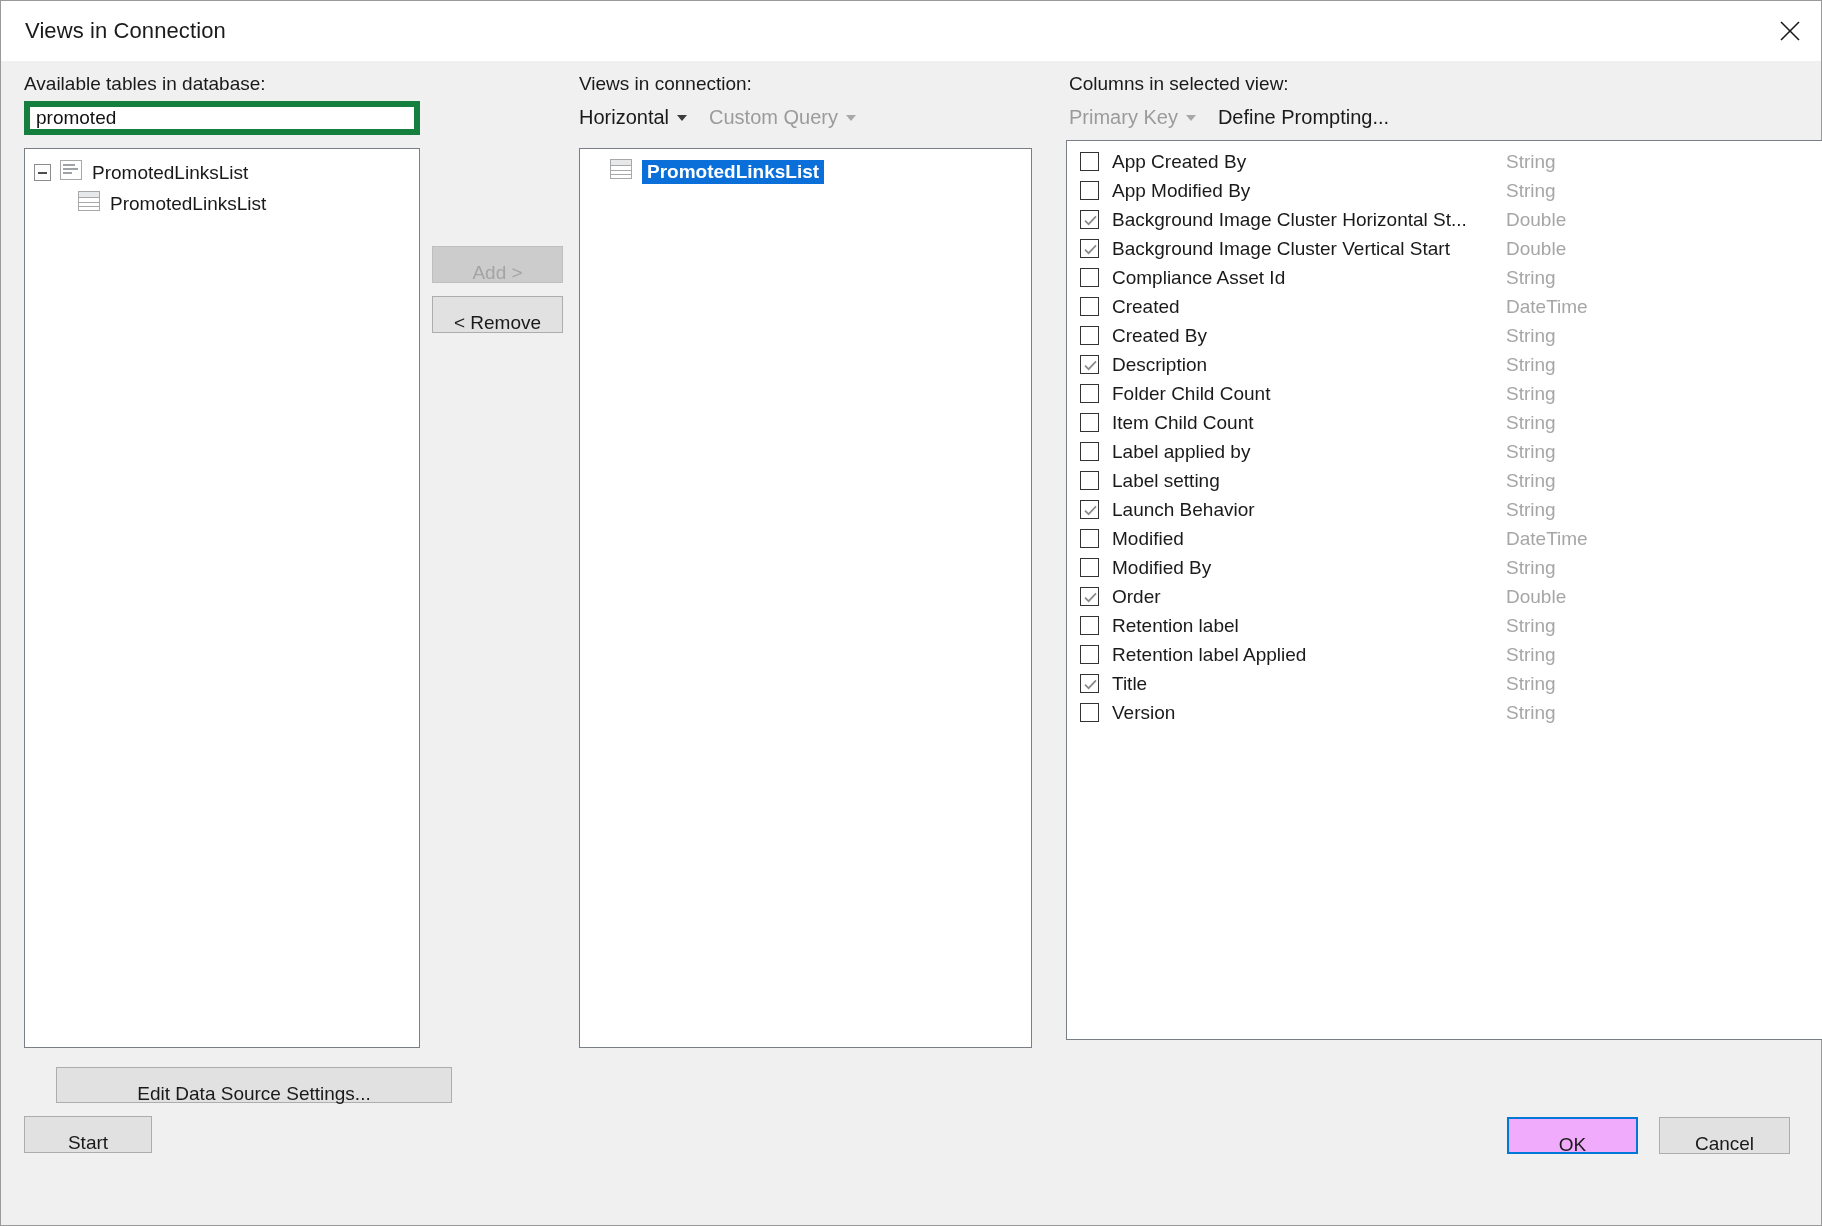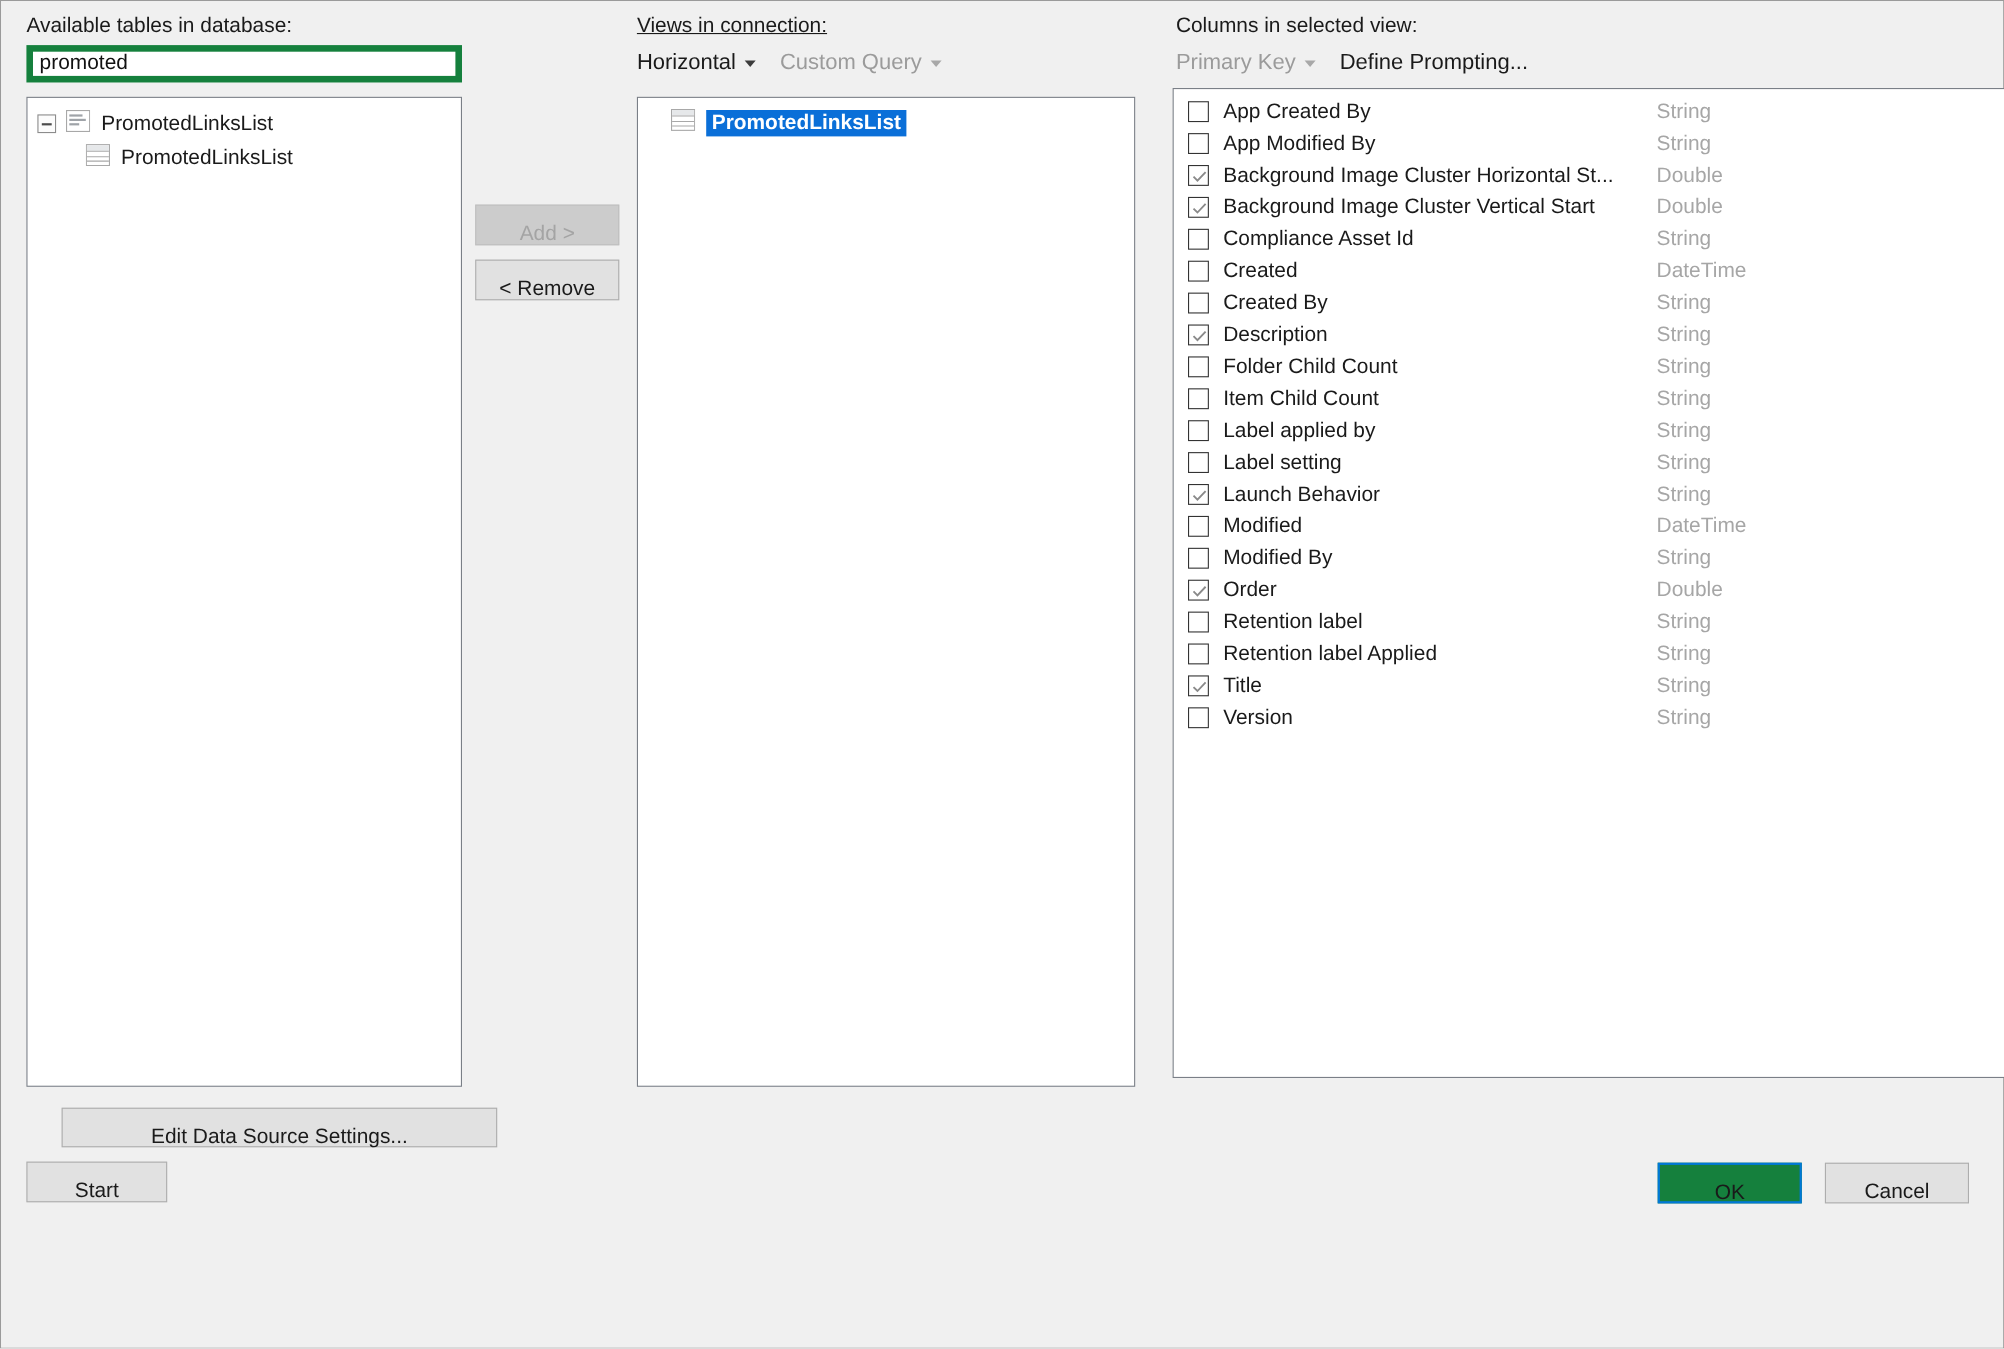--- a/index.html
+++ b/index.html
@@ -107,21 +107,21 @@
     cursor:default;
     padding:15px;
   }
   .btn.disabled{color:#a4a4a4;background:#cccccc;border-color:#bfbfbf;}
   .btn-add{position:absolute;left:431px;top:185px;width:131px;height:37px;}
   .btn-remove{position:absolute;left:431px;top:235px;width:131px;height:37px;text-align:center;}
   .btn-editds{position:absolute;left:23px;top:1006px;width:396px;height:36px;margin-left:32px;}
   .btn-help{position:absolute;left:23px;top:1055px;width:128px;height:37px;}
   .btn-ok{
     position:absolute;left:1506px;top:1056px;width:131px;height:37px;
-    border:2px solid #0078d7;background:#15803d;
+    border:2px solid #0078d7;background:#f0abfc;
   }
   .btn-cancel{position:absolute;left:1658px;top:1056px;width:131px;height:37px;}
   
   .menubar{
     position:absolute;
     display:flex;align-items:center;
     font-size:20px;
   }
   .menu-item{
     display:flex;align-items:center;
@@ -182,20 +182,31 @@
     left:394px;
     white-space:nowrap;
   }
   .col-rowwrap{position:relative;width:100%;}
 </style>
 </head>
 <body>
 
 <div class="dialog">
 
+  <div class="titlebar">
+    <div class="title-text">Views in Connection</div>
+    <div class="close-btn">
+      <span>
+        <svg width="22" height="22" viewBox="0 0 22 22">
+          <line x1="2" y1="2" x2="20" y2="20" stroke="#1a1a1a" stroke-width="1.6"></line>
+          <line x1="20" y1="2" x2="2" y2="20" stroke="#1a1a1a" stroke-width="1.6"></line>
+        </svg>
+      </span>
+    </div>
+  </div>
 
   <div class="body">
 
     <div class="col-label" style="left:23px;top:12px;">Available tables in database:</div>
 
     <input class="search-box" type="text" value="promoted" style="">
 
     <div class="listpanel" style="left:23px;top:87px;width:396px;height:900px;">
       <div class="tree">
 
@@ -228,21 +239,21 @@
       </div>
     </div>
 
     <button class="btn btn-editds">Edit Data Source Settings...</button>
 
     <button class="btn btn-help">Start</button>
 
     <button class="btn btn-add disabled">Add &gt;</button>
     <button class="btn btn-remove">&lt; Remove</button>
 
-    <div class="col-label" style="left:578px;top:12px;text-decoration:underline;">Views in connection:</div>
+    <div class="col-label" style="left:578px;top:12px;">Views in connection:</div>
 
     <div class="menubar" style="left:578px;top:45px;">
       <span class="menu-item">
         <span>Horizontal</span>
         <span class="caret"></span>
       </span>
       <span class="menu-item disabled">
         <span>Custom Query</span>
         <span class="caret"></span>
       </span>

